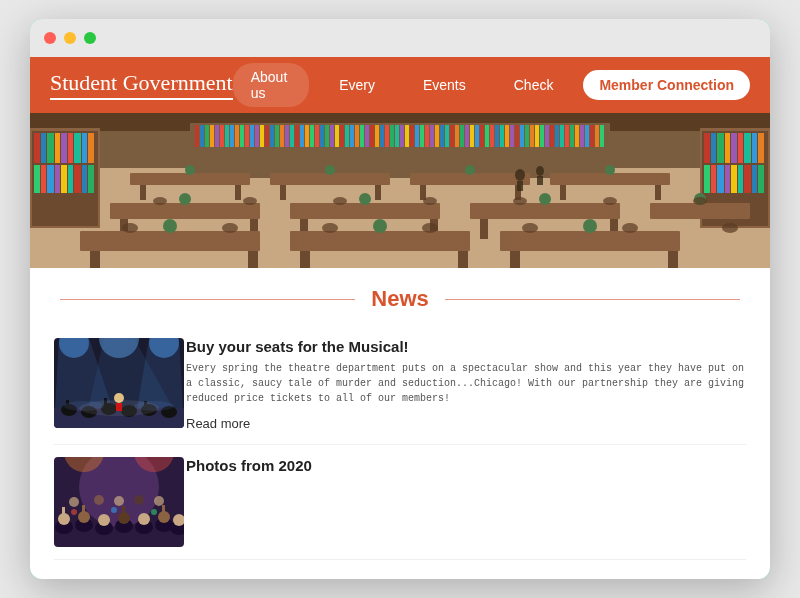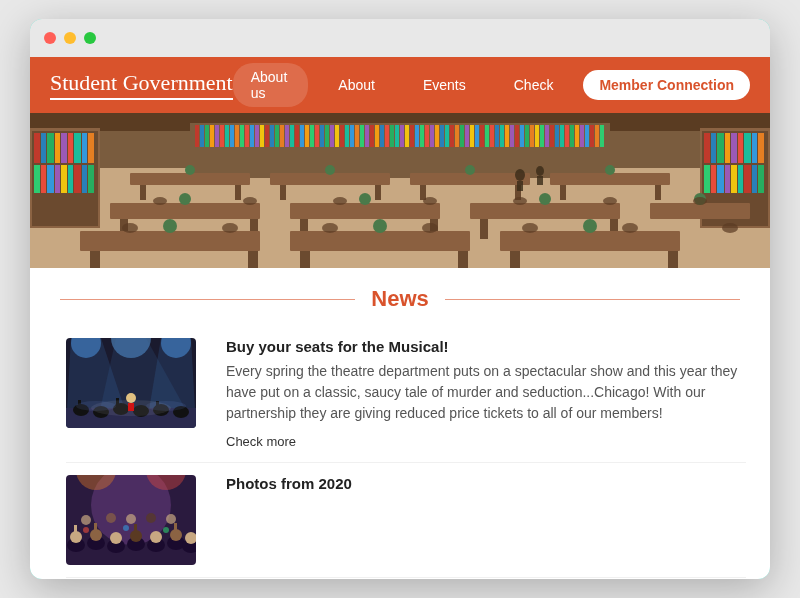--- a/index.html
+++ b/index.html
@@ -143,24 +143,23 @@
       font-size: 22px;
       font-weight: 600;
     }
 
     .news-items {
       padding: 0 24px 16px;
     }
 
     .news-item {
       display: flex;
-      gap: 30px;
+      gap: 2px;
       padding: 12px 0;
       border-bottom: 1px solid #f0f0f0;
-      margin-left: 12px;
     }
 
     .news-thumb {
       width: 130px;
       height: 90px;
       border-radius: 4px;
       overflow: hidden;
       flex-shrink: 0;
     }
 
@@ -169,24 +168,25 @@
     }
 
     .news-item-title {
       font-size: 15px;
       font-weight: 700;
       color: #222;
       margin-bottom: 6px;
     }
 
     .news-item-text {
-      font-size: 14px;
+      font-size: 10px;
       color: #555;
       line-height: 1.5;
       margin-bottom: 8px;
+      font-family: Liberation Mono, monospace;
     }
 
     .read-more {
       color: #333;
       font-size: 13px;
       font-weight: 500;
       text-decoration: none;
       cursor: pointer;
     }
 
@@ -206,21 +206,21 @@
     <div class="dot dot-yellow"></div>
     <div class="dot dot-green"></div>
   </div>
 
   <div class="browser-content">
 
     <nav class="navbar">
       <div class="logo">Student Government</div>
       <div class="nav-links">
         <a class="nav-link active">About us</a>
-        <a class="nav-link">About</a>
+        <a class="nav-link">Every</a>
         <a class="nav-link">Events</a>
         <a class="nav-link">Check</a>
         <button class="member-connection-btn">Member Connection</button>
       </div>
     </nav>
 
     <div class="hero">
       <svg class="library-scene" viewBox="0 0 740 155" xmlns="http://www.w3.org/2000/svg">
 
         <rect width="740" height="155" fill="#c8a882"></rect>
@@ -473,21 +473,21 @@
               <rect x="62" y="65" width="6" height="8" fill="#cc0000"></rect>
 
               <ellipse cx="65" cy="70" rx="40" ry="8" fill="#ffffff" opacity="0.08"></ellipse>
               <ellipse cx="30" cy="68" rx="20" ry="5" fill="#88aaff" opacity="0.1"></ellipse>
               <ellipse cx="100" cy="68" rx="20" ry="5" fill="#88aaff" opacity="0.1"></ellipse>
             </svg>
           </div>
           <div class="news-body">
             <div class="news-item-title">Buy your seats for the Musical!</div>
             <div class="news-item-text">Every spring the theatre department puts on a spectacular show and this year they have put on a classic, saucy tale of murder and seduction...Chicago! With our partnership they are giving reduced price tickets to all of our members!</div>
-            <a class="read-more">Check more</a>
+            <a class="read-more">Read more</a>
           </div>
         </div>
 
         <div class="news-item">
           <div class="news-thumb">
             
             <svg width="130" height="90" viewBox="0 0 130 90" xmlns="http://www.w3.org/2000/svg">
               <rect width="130" height="90" fill="#2a1a3e"></rect>
 
               <circle cx="65" cy="30" r="40" fill="#9b59b6" opacity="0.3"></circle>

